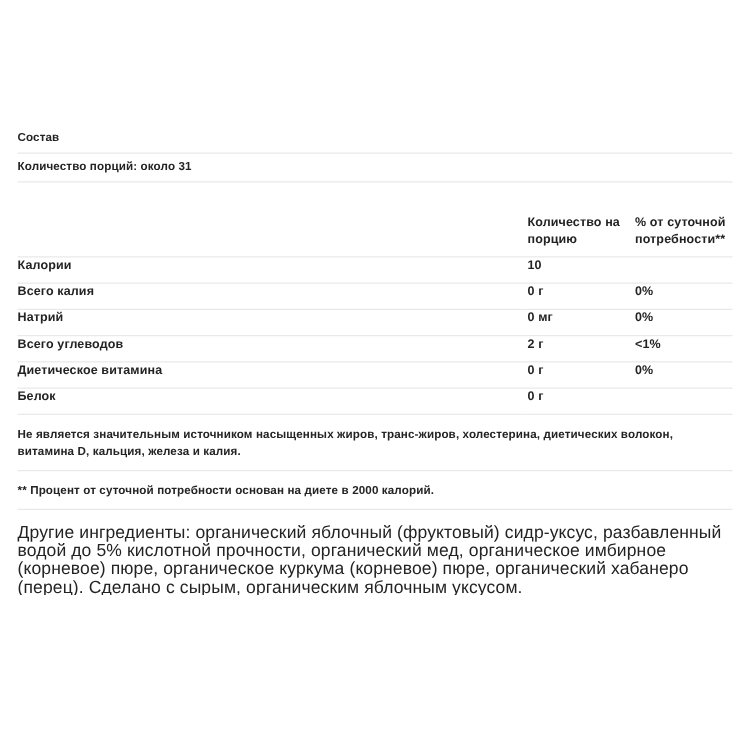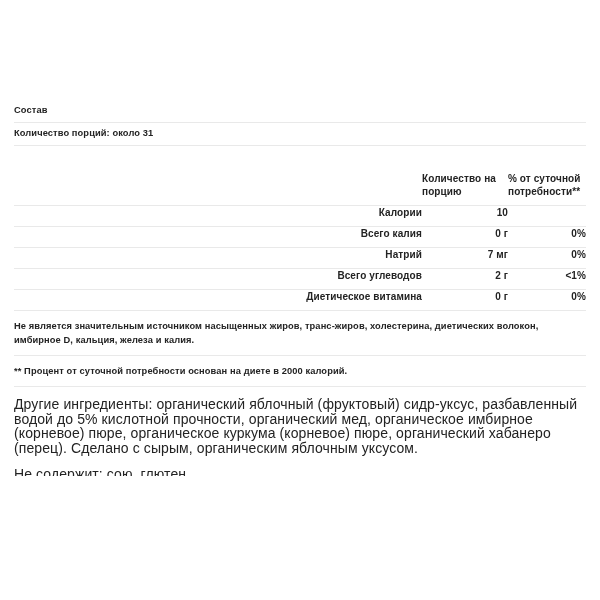--- a/index.html
+++ b/index.html
@@ -68,21 +68,20 @@
   }
   .ntable thead th {
     padding-top: 7px;
     padding-bottom: 7px;
   }
   .ntable thead th.c-blank { font-weight: 700; }
 
   .ntable tbody td {
     padding-top: 1px;
     padding-bottom: 6.5px;
-    text-align: right;
   }
   .sub-line { display: block; font-weight: 700; }
 
   
   .note {
     font-size: 9.3px;
     font-weight: 700;
     line-height: 14px;
     letter-spacing: 0.1px;
     padding: 8px 0 8px 0;
@@ -140,37 +139,42 @@
         <td>10</td>
         <td></td>
       </tr>
       <tr>
         <td>Всего калия</td>
         <td>0 г</td>
         <td>0%</td>
       </tr>
       <tr>
         <td>Натрий</td>
-        <td>7 мг</td>
+        <td>0 мг</td>
         <td>0%</td>
       </tr>
       <tr>
         <td>Всего углеводов</td>
         <td>2 г</td>
         <td>&lt;1%</td>
       </tr>
       <tr>
         <td>Диетическое витамина</td>
         <td>0 г</td>
         <td>0%</td>
       </tr>
+      <tr>
+        <td>Белок</td>
+        <td>0 г</td>
+        <td></td>
+      </tr>
     </tbody>
   </table>
 
-  <div class="note ruled">Не является значительным источником насыщенных жиров, транс-жиров, холестерина, диетических волокон, имбирное D, кальция, железа и калия.</div>
+  <div class="note ruled">Не является значительным источником насыщенных жиров, транс-жиров, холестерина, диетических волокон, витамина D, кальция, железа и калия.</div>
 
   <div class="note ruled">** Процент от суточной потребности основан на диете в 2000 калорий.</div>
 
   <div class="para-block">
     <p class="para">Другие ингредиенты: органический яблочный (фруктовый) сидр-уксус, разбавленный водой до 5% кислотной прочности, органический мед, органическое имбирное (корневое) пюре, органическое куркума (корневое) пюре, органический хабанеро (перец). Сделано с сырым, органическим яблочным уксусом.</p>
   </div>
 
   <div class="para-block tight">
     <p class="para">Не содержит: сою, глютен.</p>
   </div>

